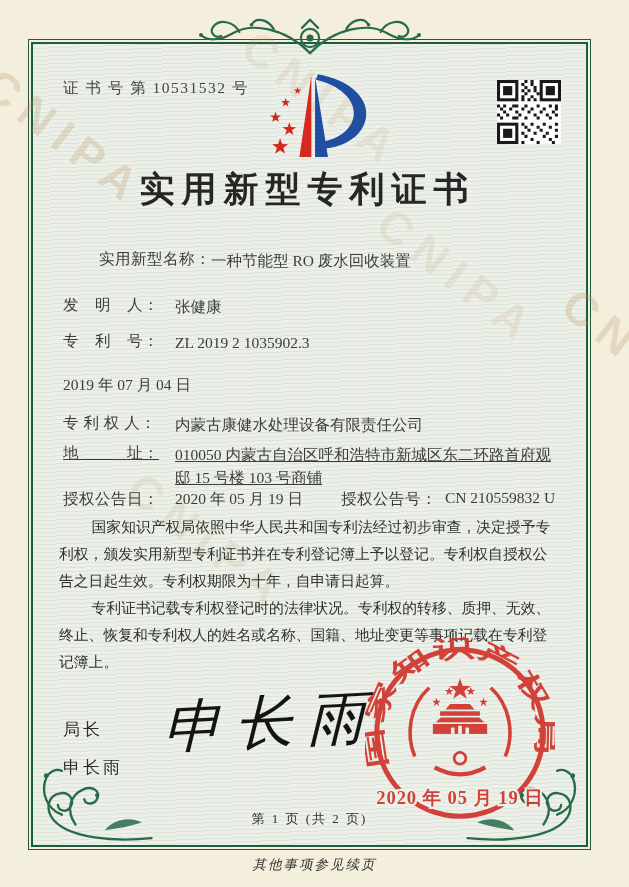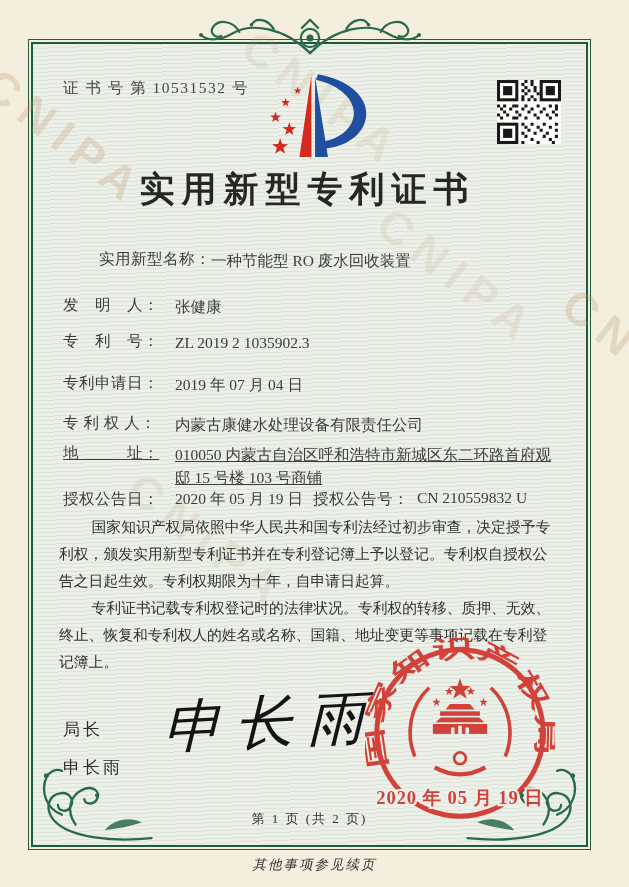--- a/index.html
+++ b/index.html
@@ -46,21 +46,21 @@
            font-size:35px; font-weight:bold; letter-spacing:7px; color:#262626; z-index:2; }
   
   .fields { position:absolute; left:30px; top:205px; right:26px; z-index:2;
             font-size:15.5px; color:#3c3c3c; }
   .field { position:absolute; left:0; right:0; display:flex; }
   .field .label { width:112px; flex:none; letter-spacing:.5px; }
   .field .value { flex:1; line-height:1.5; }
   .f0 { top:0;margin-left:36px; } .f1 { top:46px; } .f2 { top:82px; } .f3 { top:124px; }
   .f4 { top:164px; } .f5 { top:194px;text-decoration:underline; }
   .grant { position:absolute; top:240px; left:0; right:0; display:flex; }
-  .grant .g2 { margin-left:10px; display:flex; }
+  .grant .g2 { margin-left:38px; display:flex; }
   .grant .label { width:112px; flex:none; letter-spacing:.5px; }
   .grant .g2 .label { width:104px; }
   
   .paras { position:absolute; left:26px; right:24px; top:470px; z-index:2;
            font-size:14.8px; line-height:1.82; color:#303030; }
   .paras p { margin:0; text-indent:2.2em; }
   
   .signer { position:absolute; left:30px; top:674px; z-index:2; font-size:17px;
             color:#2e2e2e; letter-spacing:3px; }
   .signer .name { margin-top:15px; }
@@ -174,21 +174,20 @@
       </div>
       <div class="field f1">
         <span class="label">发　明　人：</span>
         <span class="value">张健康</span>
       </div>
       <div class="field f2">
         <span class="label">专　利　号：</span>
         <span class="value">ZL 2019 2 1035902.3</span>
       </div>
       <div class="field f3">
-        <span class="label">专利申请日：</span>
         <span class="value">2019 年 07 月 04 日</span>
       </div>
       <div class="field f4">
         <span class="label">专 利 权 人：</span>
         <span class="value">内蒙古康健水处理设备有限责任公司</span>
       </div>
       <div class="field f5">
         <span class="label">地　　　址：</span>
         <span class="value">010050 内蒙古自治区呼和浩特市新城区东二环路首府观邸 15 号楼 103 号商铺</span>
       </div>

